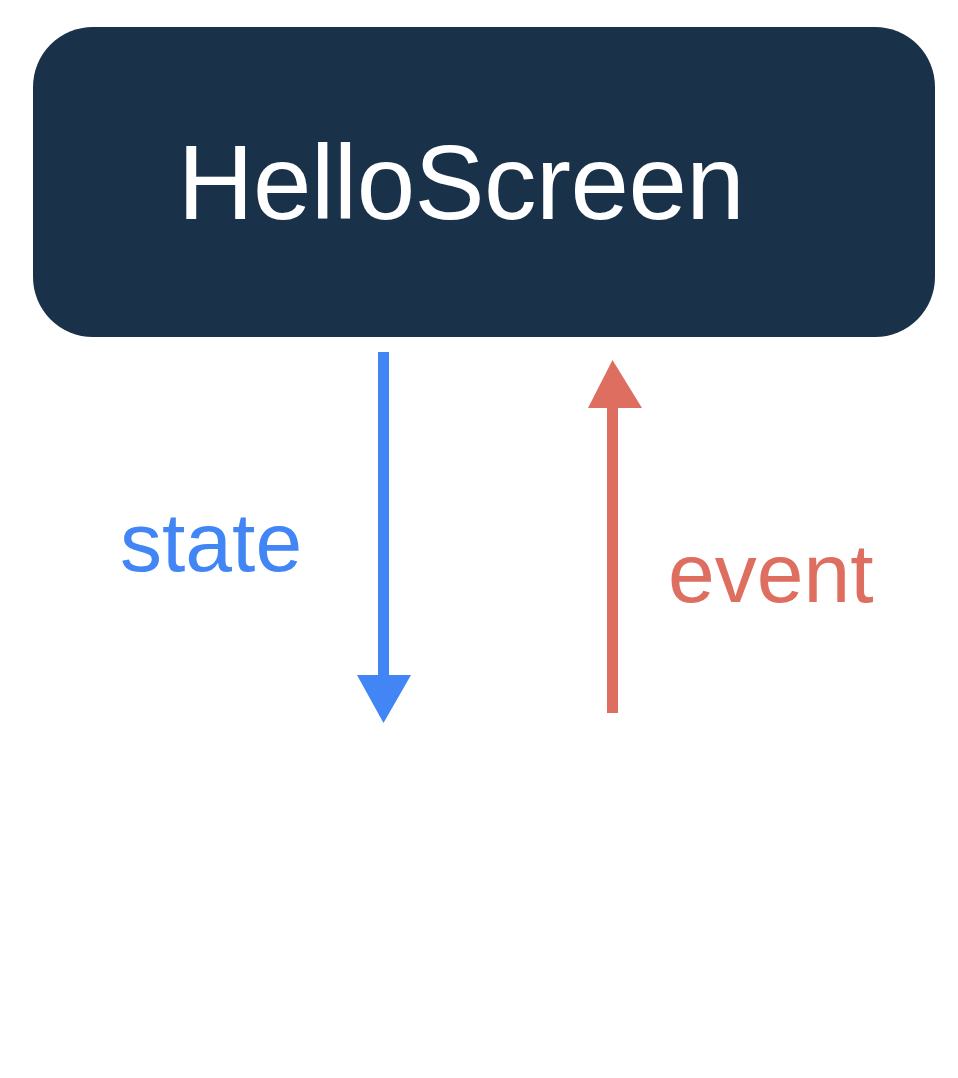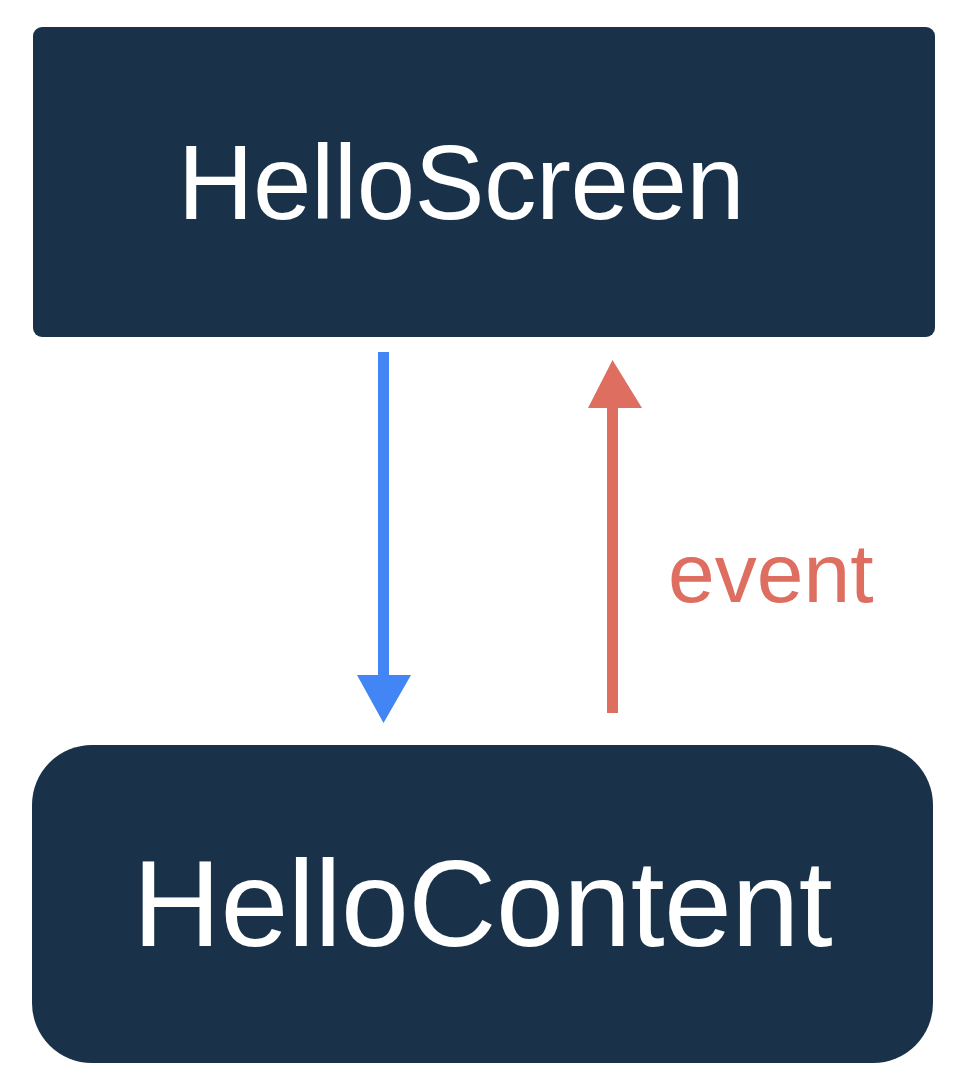--- a/index.html
+++ b/index.html
@@ -82,38 +82,36 @@
     top: 500px;
     color: #dd6e60;
     margin-top: 31px;
   }
 </style>
 </head>
 <body>
 
 <div id="canvas" style="background: rgb(255, 255, 255);">
 
-  <div class="node" id="node-screen" style="background: rgb(25, 50, 74); color: rgb(255, 255, 255); border-radius: 9px;">
+  <div class="node" id="node-screen" style="background: rgb(25, 50, 74); color: rgb(255, 255, 255);">
     <span>HelloScreen</span>
   </div>
 
   <svg class="arrow-svg" id="arrow-state-svg" viewBox="0 0 90 380">
     <g id="arrow-state-group">
       <rect id="arrow-state-shaft" x="38" y="0" width="11" height="330" fill="#4285f4"></rect>
       <polygon id="arrow-state-head" points="17,323 71,323 43.5,371" fill="#4285f4"></polygon>
     </g>
   </svg>
 
   <svg class="arrow-svg" id="arrow-event-svg" viewBox="0 0 90 380">
     <g id="arrow-event-group">
       <rect id="arrow-event-shaft" x="37" y="50" width="11" height="311" fill="#dd6e60"></rect>
       <polygon id="arrow-event-head" points="18,56 72,56 42.5,8" fill="#dd6e60"></polygon>
     </g>
   </svg>
 
+  <div class="edge-label" id="label-state" style="color: rgb(66, 133, 244);">state</div>
 
   <div class="edge-label" id="label-event" style="color: rgb(221, 110, 96);">event</div>
 
-  <div class="node" id="node-content" style="background: rgb(25, 50, 74); color: rgb(255, 255, 255);">
-    <span>HelloContent</span>
-  </div>
 
 </div>
 
 </body></html>

